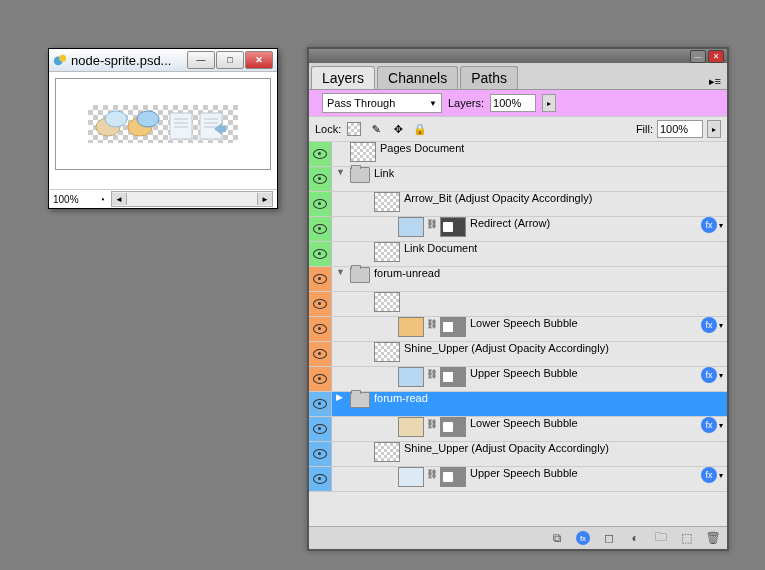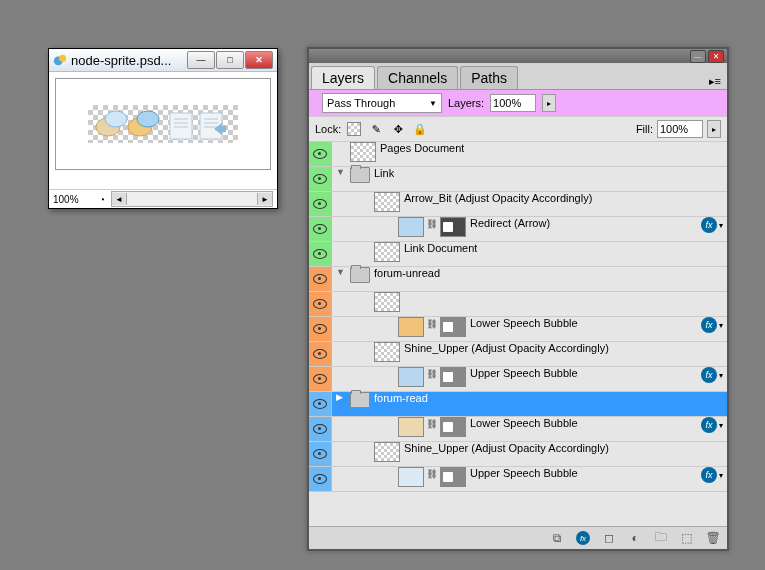--- a/index.html
+++ b/index.html
@@ -47,21 +47,21 @@
 .layer-content{flex:1;display:flex;align-items:flex-start;height:100%;padding-left:4px;gap:4px}
 .layer-content.selected{background:#3399ff;color:#fff}
 .indent{width:20px;flex-shrink:0}
 .expand{width:10px;font-size:9px;color:#666;flex-shrink:0}
 .thumb{width:24px;height:18px;border:1px solid #888;flex-shrink:0}
 .thumb.trans{background-image:linear-gradient(45deg,#ccc 25%,transparent 25%,transparent 75%,#ccc 75%),linear-gradient(45deg,#ccc 25%,#fff 25%,#fff 75%,#ccc 75%);background-size:6px 6px;background-position:0 0,3px 3px}
 .folder{width:18px;height:14px;background:#ccc;border:1px solid #888;border-radius:1px;position:relative;flex-shrink:0}
 .folder::before{content:"";position:absolute;top:-3px;left:0;width:8px;height:3px;background:#ccc;border:1px solid #888;border-bottom:none;border-radius:1px 1px 0 0}
 .layer-name{font-size:11px;white-space:nowrap;overflow:hidden;text-overflow:ellipsis}
 .fx{margin-left:auto;margin-right:4px;display:flex;gap:2px;align-items:center}
-.fx-badge{width:16px;height:16px;border-radius:50%;background:#0369a1;color:#fff;font-size:9px;font-style:italic;display:flex;align-items:center;justify-content:center}
+.fx-badge{width:16px;height:16px;border-radius:50%;background:#3b82f6;color:#fff;font-size:9px;display:flex;align-items:center;justify-content:center}
 .fx-arrow{font-size:8px}
 .linkicon{width:8px;height:14px;flex-shrink:0;display:flex;align-items:center;justify-content:center}
 .mask{width:24px;height:18px;border:1px solid #888;background:#484848;flex-shrink:0;position:relative}
 .mask.light{background:#888}
 .mask::after{content:"";position:absolute;left:2px;top:4px;width:10px;height:10px;background:#fff;border-radius:1px}
 .panel-footer{position:absolute;bottom:0;left:0;right:0;height:22px;background:#d8d8d8;border-top:1px solid #aaa;display:flex;align-items:center;justify-content:flex-end;padding:0 6px;gap:10px}
 .footer-icon{width:16px;height:16px;display:flex;align-items:center;justify-content:center;color:#555;font-size:12px}
 .sprite svg{width:100%;height:100%}
 </style>
 </head>

